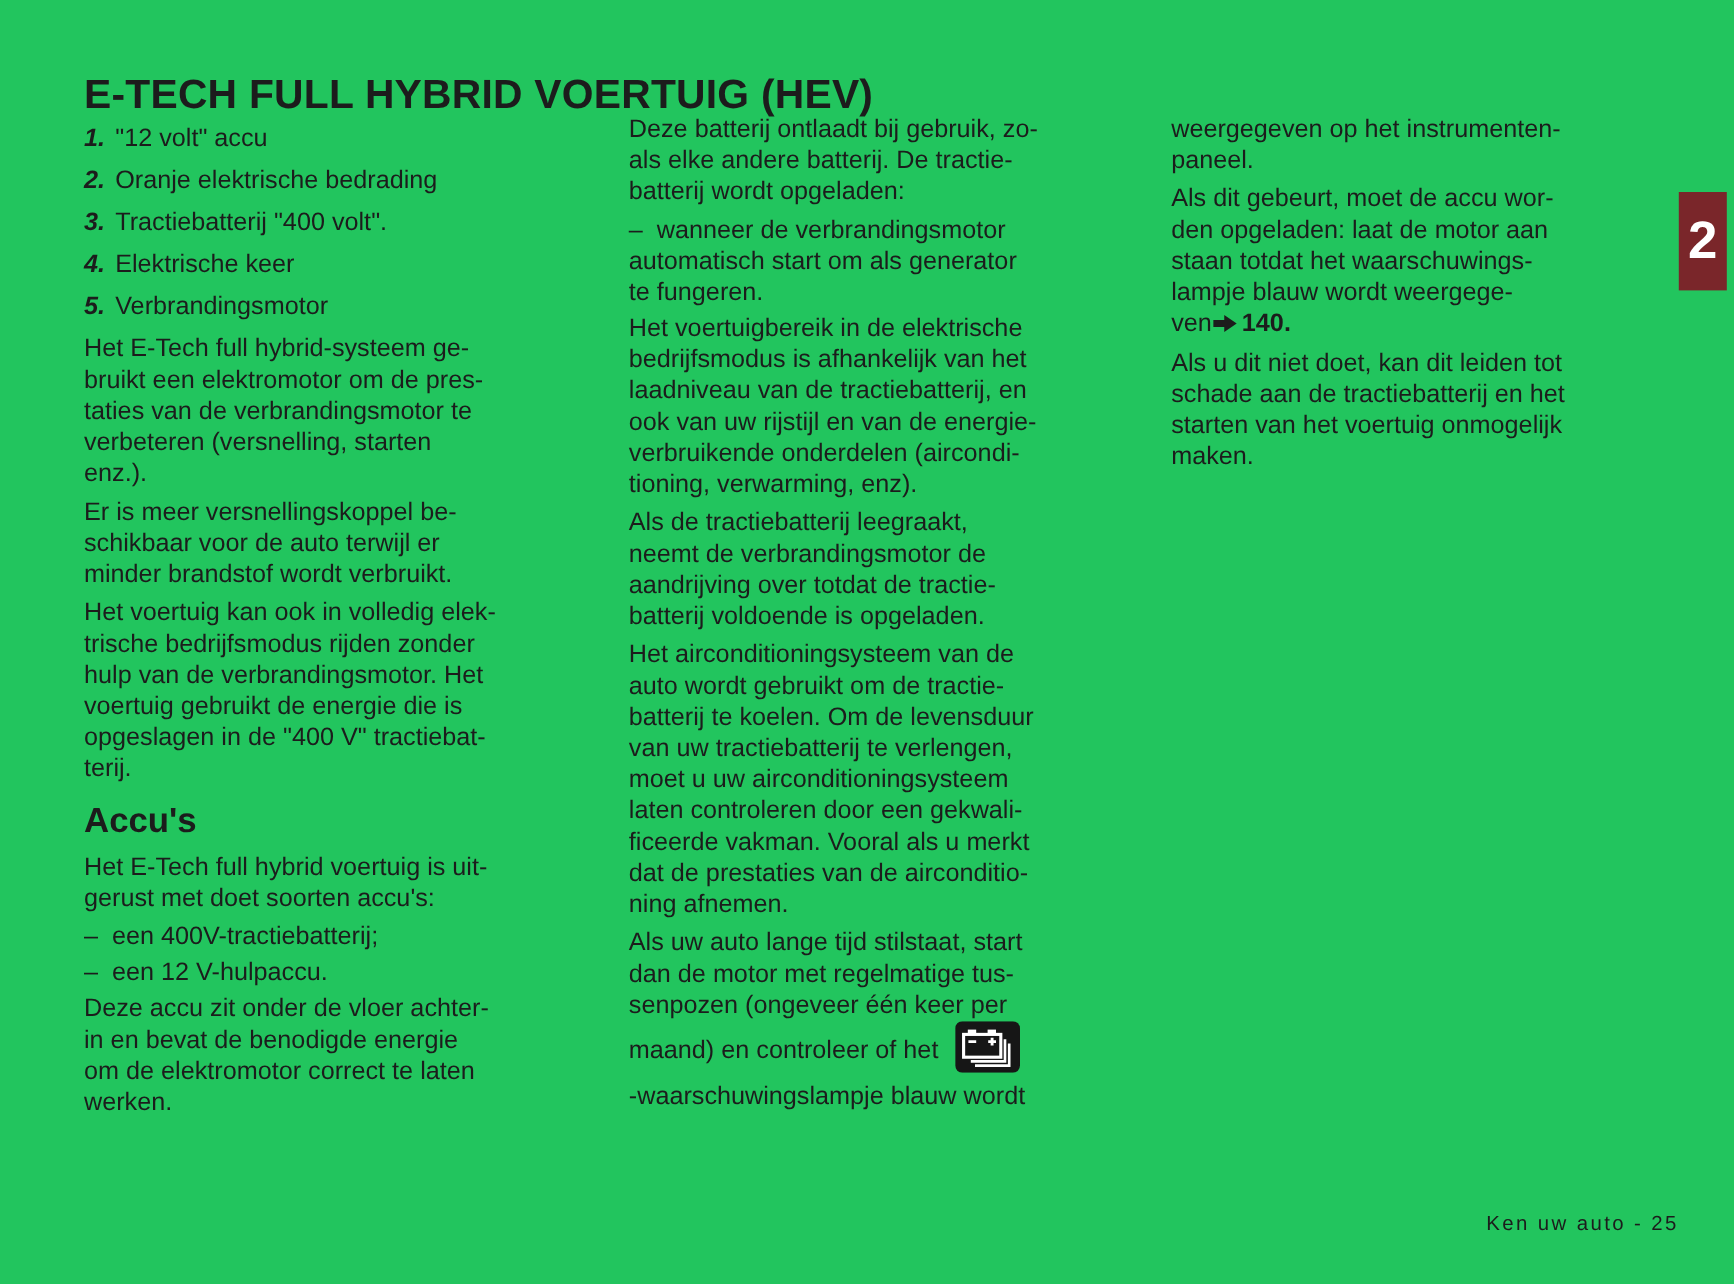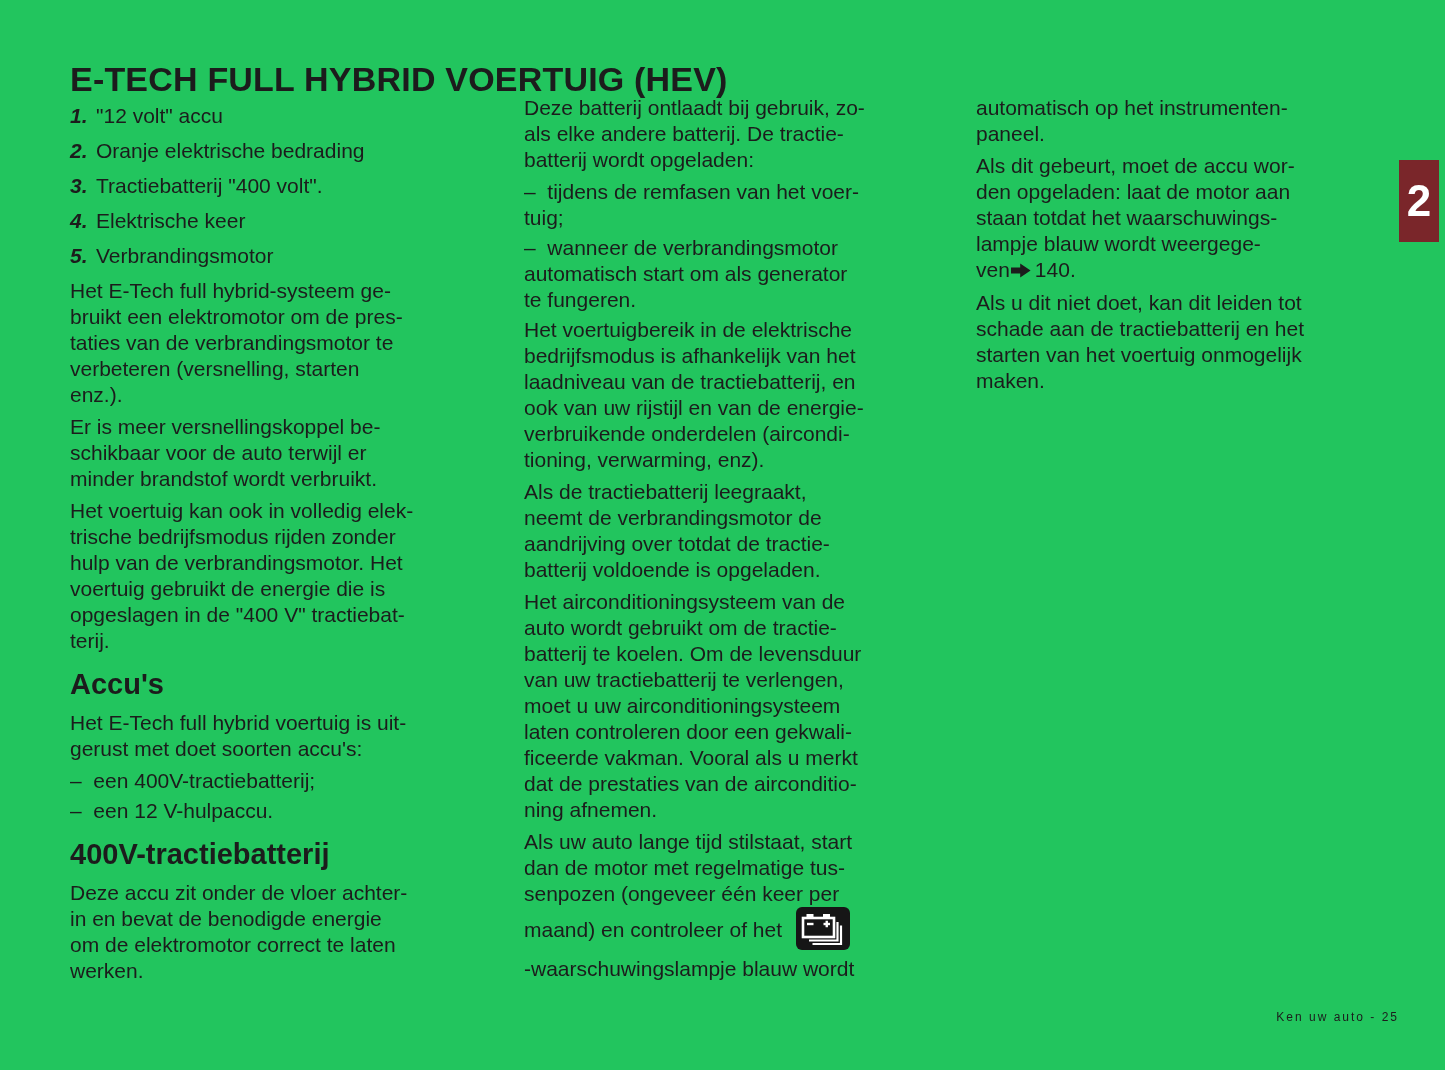--- a/index.html
+++ b/index.html
@@ -70,21 +70,21 @@
   }
   .ref {
     white-space: nowrap;
   }
   .ref-arrow {
     display: inline-block;
     vertical-align: -1px;
     margin: 0 4px 0 1px;
   }
   .ref-num {
-    font-weight: 400;
+    font-weight: 700;
     text-align: right;
   }
   .chapter-tab {
     position: absolute;
     left: 1399px;
     top: 160px;
     width: 40px;
     height: 82px;
     background: #7a262a;
     display: flex;
@@ -94,21 +94,21 @@
   .chapter-tab-number {
     color: #ffffff;
     font-size: 44px;
     font-weight: 700;
     line-height: 1;
   }
   .page-footer {
     position: absolute;
     right: 70px;
     top: 1010px;
-    font-size: 12px;
+    font-size: 17px;
     letter-spacing: 2px;
     color: #1c1c1c;
   }
 </style>
 </head>
 <body>
 
 <div class="page">
 
   <h1 class="page-title">E-TECH FULL HYBRID VOERTUIG (HEV)</h1>
@@ -148,33 +148,30 @@
 trische bedrijfsmodus rijden zonder
 hulp van de verbrandingsmotor. Het
 voertuig gebruikt de energie die is
 opgeslagen in de "400 V" tractiebat-
 terij.</p>
     <h2 class="section-heading">Accu's</h2>
     <p class="para">Het E-Tech full hybrid voertuig is uit-
 gerust met doet soorten accu's:</p>
     <div class="bullet">–  een 400V-tractiebatterij;</div>
     <div class="bullet">–  een 12 V-hulpaccu.</div>
-    <h2 class="section-heading">400V-tractiebatterij</h2>
     <p class="para">Deze accu zit onder de vloer achter-
 in en bevat de benodigde energie
 om de elektromotor correct te laten
 werken.</p>
   </div>
 
   <div class="col col-2">
     <p class="para">Deze batterij ontlaadt bij gebruik, zo-
 als elke andere batterij. De tractie-
 batterij wordt opgeladen:</p>
-    <div class="bullet">–  tijdens de remfasen van het voer-
-tuig;</div>
     <div class="bullet">–  wanneer de verbrandingsmotor
 automatisch start om als generator
 te fungeren.</div>
     <p class="para">Het voertuigbereik in de elektrische
 bedrijfsmodus is afhankelijk van het
 laadniveau van de tractiebatterij, en
 ook van uw rijstijl en van de energie-
 verbruikende onderdelen (aircondi-
 tioning, verwarming, enz).</p>
     <p class="para">Als de tractiebatterij leegraakt,
@@ -201,21 +198,21 @@
             <line x1="11" y1="17" x2="17.5" y2="17" stroke="#ffffff" stroke-width="2.4"></line>
             <line x1="27.5" y1="17" x2="34" y2="17" stroke="#ffffff" stroke-width="2.4"></line>
             <line x1="30.75" y1="13.75" x2="30.75" y2="20.25" stroke="#ffffff" stroke-width="2.4"></line>
             <path d="M41.5 15 v18.5 H13" fill="none" stroke="#ffffff" stroke-width="2.2"></path>
             <path d="M45 18.5 v18.5 H16.5" fill="none" stroke="#ffffff" stroke-width="2.2"></path>
           </svg></span><span>
 -waarschuwingslampje blauw wordt</span></p>
   </div>
 
   <div class="col col-3">
-    <p class="para">automatisch op het instrumenten-
+    <p class="para">weergegeven op het instrumenten-
 paneel.</p>
     <p class="para"><span>Als dit gebeurt, moet de accu wor-
 den opgeladen: laat de motor aan
 staan totdat het waarschuwings-
 lampje blauw wordt weergege-
 ven</span><span class="ref"><span class="ref-arrow"><svg width="20" height="15" viewBox="0 0 20 15" xmlns="http://www.w3.org/2000/svg">
               <path d="M0 4.6 h9.2 V0.4 L19.6 7.5 9.2 14.6 V10.4 H0 z" fill="#1c1c1c"></path>
             </svg></span><strong class="ref-num">140.</strong></span></p>
     <p class="para">Als u dit niet doet, kan dit leiden tot
 schade aan de tractiebatterij en het

